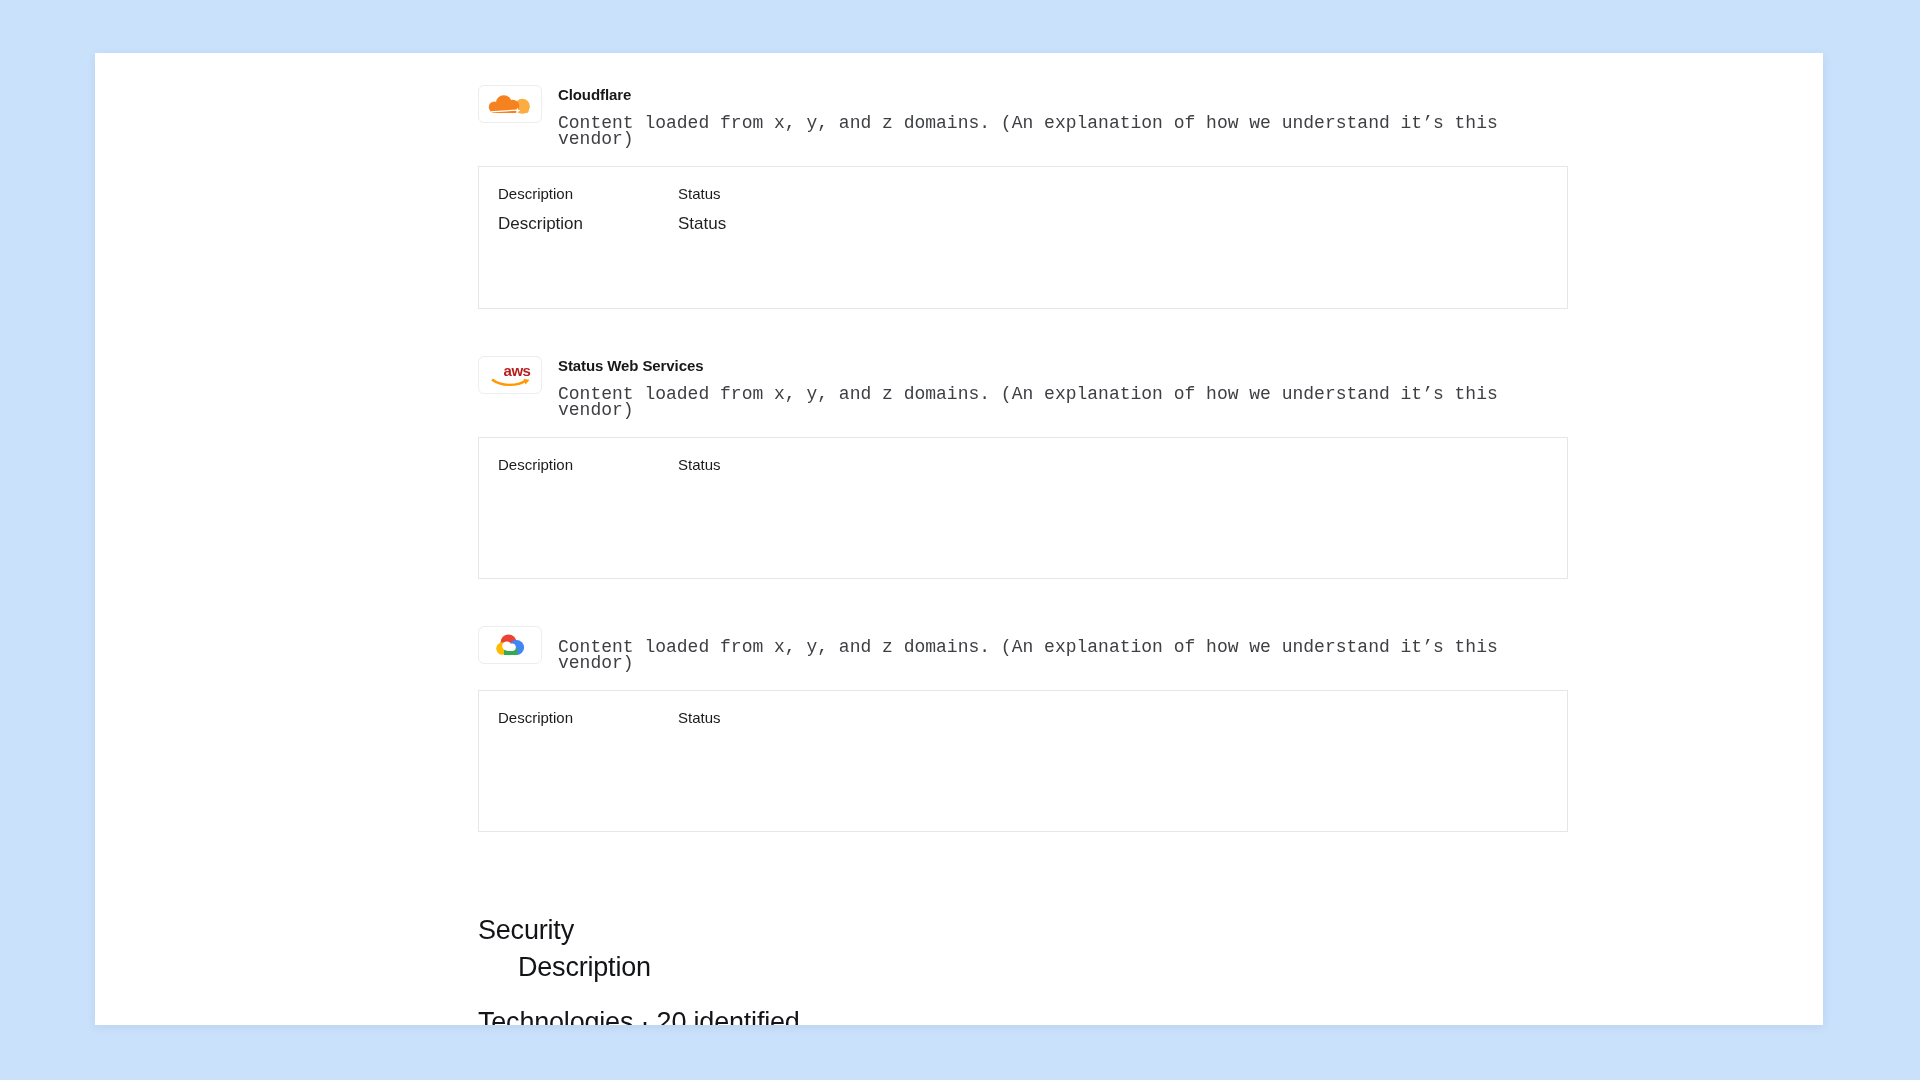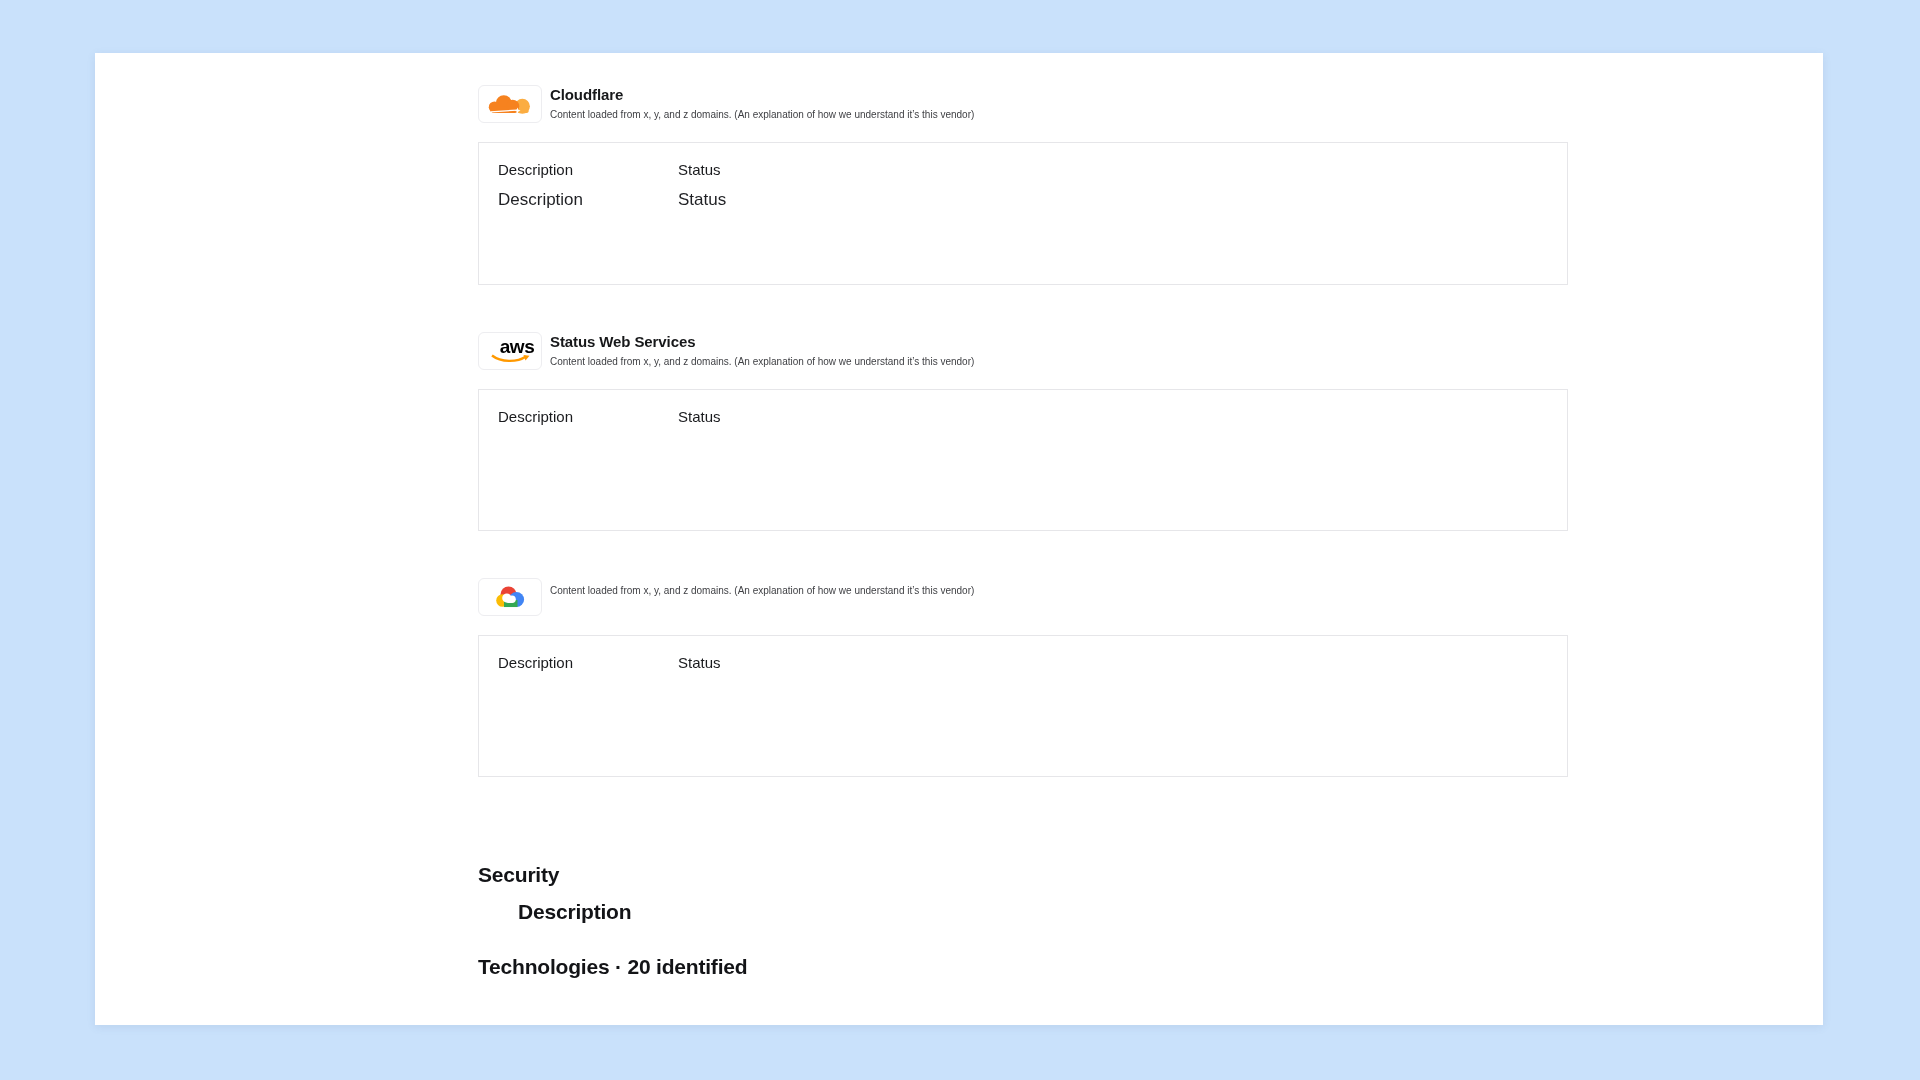--- a/index.html
+++ b/index.html
@@ -20,43 +20,44 @@
   }
   .content {
     padding: 32px 0 0 383px;
     width: 1486px;
   }
 
   
   .vendor-header {
     display: flex;
     align-items: flex-start;
-    gap: 8px;
+    gap: 16px;
   }
   .icon-box {
     width: 64px; height: 38px;
     flex: 0 0 64px;
     border: 1px solid #ededf0;
     border-radius: 6px;
     display: flex; align-items: center; justify-content: center;
     background: #fff;
     overflow: hidden;
   }
   .vendor-text { padding-top: 1px; }
   .vendor-name {
     font-size: 15px; line-height: 17px;
     font-weight: 700;
     color: #17181a;
     letter-spacing: -0.1px;
   }
   .vendor-desc {
-    margin-top: 4px;
-    font-size: 10px; line-height: 16px;
+    margin-top: 12px;
+    font-size: 18px; line-height: 16px;
     font-weight: 400;
     color: #3e3f43;
+    font-family: Liberation Mono, monospace;
   }
 
   
   .vtable {
     margin-top: 19px;
     width: 1090px;
     border: 1px solid #e6e6e9;
     padding: 18px 20px 0 19px;
     background: #fff;
   }
@@ -75,40 +76,40 @@
   .vbody div {
     font-size: 17px; line-height: 20px;
     font-weight: 400;
     color: #1f2024;
   }
 
   .vendor-section + .vendor-section { margin-top: 47px; }
 
   
   .big-heading {
-    font-size: 21px; line-height: 26px;
-    font-weight: 700;
+    font-size: 27px; line-height: 26px;
+    font-weight: 400;
     color: #131417;
     letter-spacing: -0.2px;
   }
   #security-heading { margin-top: 85px; }
   .subitem {
     margin-left: 40px;
     margin-top: 11px;
   }
   #csp-item { margin-top: 9px; }
   #technologies-heading { margin-top: 29px; }
 
   
   .aws-logo { display: flex; flex-direction: column; align-items: center; line-height: 1; }
   .aws-word {
-    font-size: 19px;
+    font-size: 15px;
     font-weight: 700;
     letter-spacing: -0.5px;
-    color: #000000;
+    color: #b91c1c;
     line-height: 16px;
     margin-left: 14px;
   }
   .aws-logo svg { margin-top: -1px; }
 </style>
 </head>
 <body>
 
 <div class="card">
   <div class="content">

